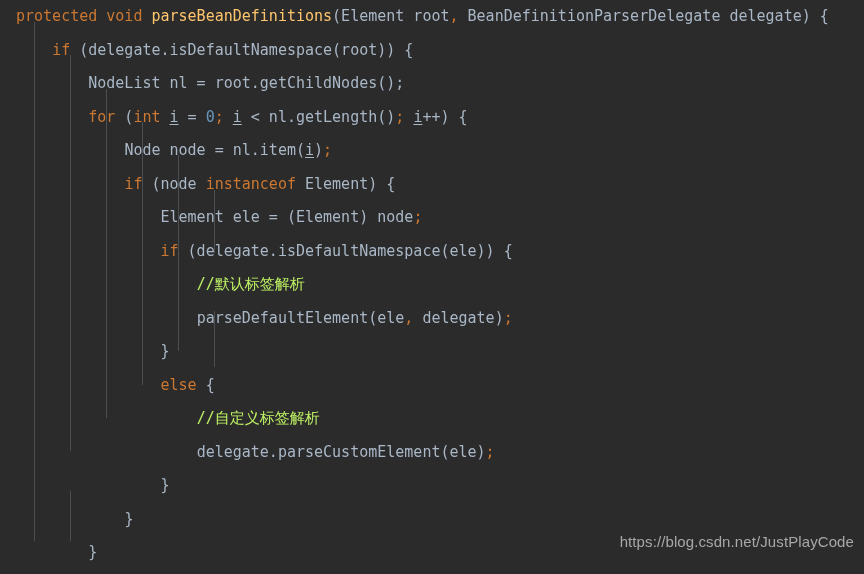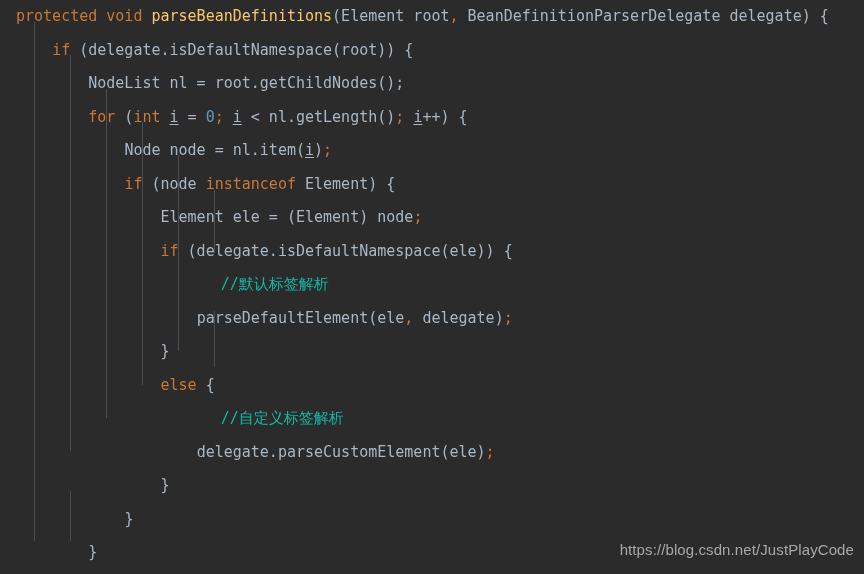--- a/index.html
+++ b/index.html
@@ -37,28 +37,28 @@
   .line {
     height: 33.5px;
     white-space: pre;
     color: #a9b7c6;
     padding-left: 16px;
     box-sizing: border-box;
   }
   .kw      { color: #cc7832; }
   .mname   { color: #ffc66d; }
   .num     { color: #6897bb; }
-  .cmt     { color: #14b8a6; margin-left: 24px; }
+  .cmt     { color: #bef264; }
   .plain   { color: #a9b7c6; }
   .punc    { color: #cc7832; }
   .var-i   { color: #a9b7c6; text-decoration: underline; text-underline-offset: 2px; }
   .watermark {
     position: absolute;
     right: 10px;
-    bottom: 8px;
+    bottom: 16px;
     color: #a8a8a8;
     font-family: "Liberation Sans", sans-serif;
     font-size: 15px;
     letter-spacing: 0.1px;
   }
 </style>
 </head>
 <body>
 
 <div id="editor">

